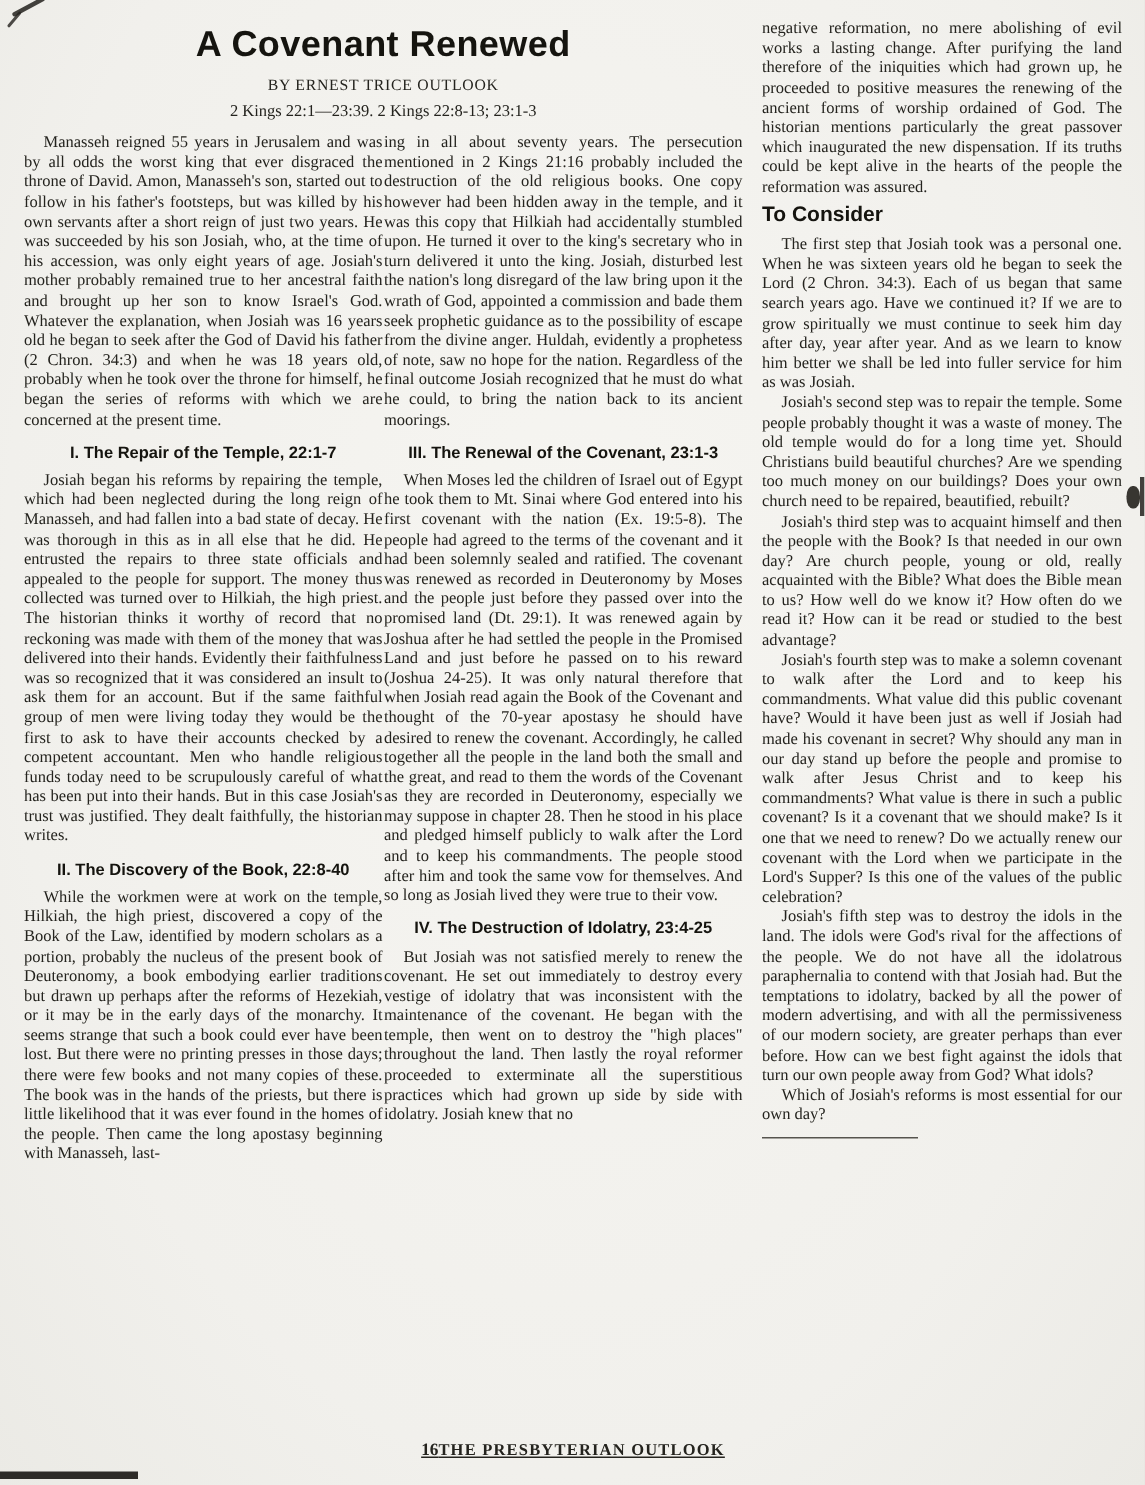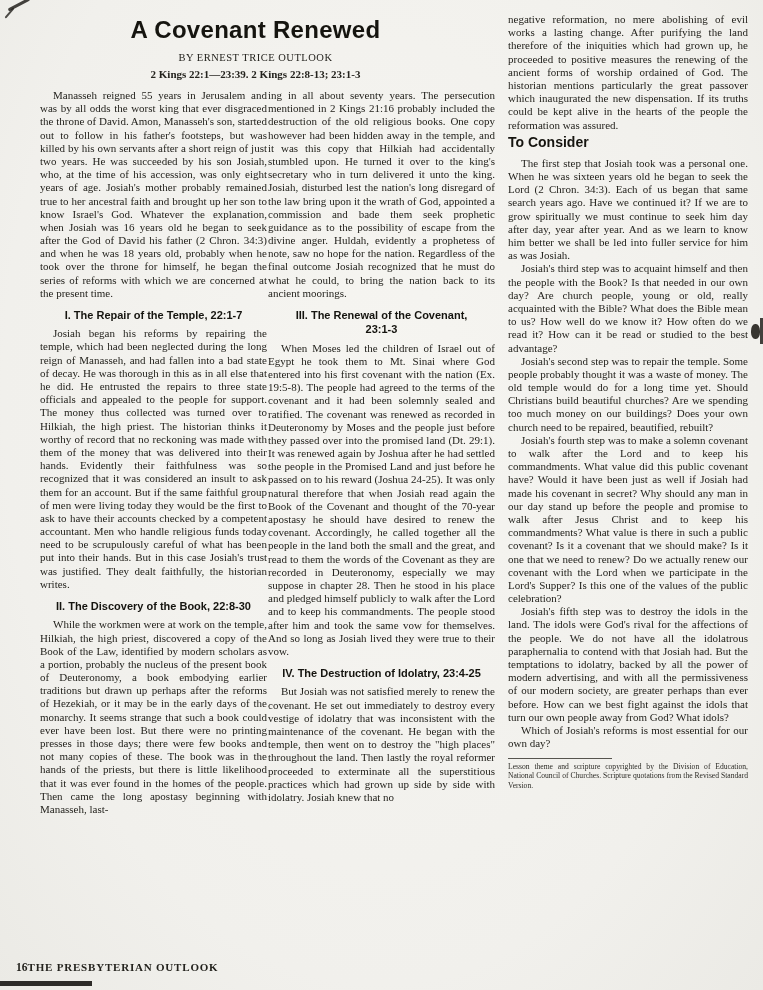--- a/index.html
+++ b/index.html
@@ -39,24 +39,24 @@
     font-size: 10.5px;
     letter-spacing: 0.5px;
     margin-bottom: 5px;
   }
   .masthead .lesson {
     font-size: 11.5px;
     margin-bottom: 5px;
   }
   .masthead .scripture {
     font-size: 11px;
-    font-weight: 700;
+    font-weight: 400;
   }
 
-  .two-cols { display: flex; gap: 1px; margin-left: 24px; }
+  .two-cols { display: flex; gap: 1px; }
   .two-cols .col { flex: 1; min-width: 0; }
 
   p.body {
     font-size: 11px;
     line-height: 1.2;
     text-align: justify;
     text-indent: 13px;
     color: #24231e;
   }
   p.body.no-indent { text-indent: 0; }
@@ -84,22 +84,23 @@
     text-align: justify;
     color: #2c2b26;
   }
 
   .page-footer {
     position: absolute;
     left: 16px;
     right: 15px;
     bottom: 17px;
     display: flex;
-    justify-content: flex-start;
+    justify-content: center;
     align-items: baseline;
+    text-decoration: underline;
   }
   .page-footer .page-num { font-weight: 700; font-size: 11.5px; }
   .page-footer .journal { font-weight: 700; font-size: 11px; letter-spacing: 0.8px; }
 
   .artifact { position: absolute; background: #23211d; pointer-events: none; }
   .art-tl1 { left: 7px; top: 3px; width: 24px; height: 3px; transform: rotate(-28deg); border-radius: 2px; opacity: .85; }
   .art-tl2 { left: 3px; top: 12px; width: 13px; height: 2px; transform: rotate(-50deg); border-radius: 2px; opacity: .8; }
   .art-right { left: 751px; top: 324px; width: 9px; height: 15px; border-radius: 45% 45% 45% 45%; opacity: .9; }
   .art-bottom { left: 0; top: 981px; width: 92px; height: 5px; opacity: .95; }
   .art-edge { left: 760px; top: 318px; width: 3px; height: 26px; opacity: .85; }
@@ -118,48 +119,47 @@
         <div class="byline">BY ERNEST TRICE OUTLOOK</div>
         <div class="scripture">2 Kings 22:1—23:39. 2 Kings 22:8-13; 23:1-3</div>
       </div>
 
       <div class="two-cols">
 
         <div class="col">
           <p class="body">Manasseh reigned 55 years in Jerusalem and was by all odds the worst king that ever disgraced the throne of David. Amon, Manasseh's son, started out to follow in his father's footsteps, but was killed by his own servants after a short reign of just two years. He was succeeded by his son Josiah, who, at the time of his accession, was only eight years of age. Josiah's mother probably remained true to her ancestral faith and brought up her son to know Israel's God. Whatever the explanation, when Josiah was 16 years old he began to seek after the God of David his father (2 Chron. 34:3) and when he was 18 years old, probably when he took over the throne for himself, he began the series of reforms with which we are concerned at the present time.</p>
           <h2 class="section">I. The Repair of the Temple, 22:1-7</h2>
           <p class="body">Josiah began his reforms by repairing the temple, which had been neglected during the long reign of Manasseh, and had fallen into a bad state of decay. He was thorough in this as in all else that he did. He entrusted the repairs to three state officials and appealed to the people for support. The money thus collected was turned over to Hilkiah, the high priest. The historian thinks it worthy of record that no reckoning was made with them of the money that was delivered into their hands. Evidently their faithfulness was so recognized that it was considered an insult to ask them for an account. But if the same faithful group of men were living today they would be the first to ask to have their accounts checked by a competent accountant. Men who handle religious funds today need to be scrupulously careful of what has been put into their hands. But in this case Josiah's trust was justified. They dealt faithfully, the historian writes.</p>
-          <h2 class="section">II. The Discovery of the Book, 22:8-30</h2>
+          <h2 class="section">II. The Discovery of the Book, 22:8-40</h2>
           <p class="body">While the workmen were at work on the temple, Hilkiah, the high priest, discovered a copy of the Book of the Law, identified by modern scholars as a portion, probably the nucleus of the present book of Deuteronomy, a book embodying earlier traditions but drawn up perhaps after the reforms of Hezekiah, or it may be in the early days of the monarchy. It seems strange that such a book could ever have been lost. But there were no printing presses in those days; there were few books and not many copies of these. The book was in the hands of the priests, but there is little likelihood that it was ever found in the homes of the people. Then came the long apostasy beginning with Manasseh, last-</p>
         </div>
 
         <div class="col">
           <p class="body no-indent">ing in all about seventy years. The persecution mentioned in 2 Kings 21:16 probably included the destruction of the old religious books. One copy however had been hidden away in the temple, and it was this copy that Hilkiah had accidentally stumbled upon. He turned it over to the king's secretary who in turn delivered it unto the king. Josiah, disturbed lest the nation's long disregard of the law bring upon it the wrath of God, appointed a commission and bade them seek prophetic guidance as to the possibility of escape from the divine anger. Huldah, evidently a prophetess of note, saw no hope for the nation. Regardless of the final outcome Josiah recognized that he must do what he could, to bring the nation back to its ancient moorings.</p>
           <h2 class="section">III. The Renewal of the Covenant, 23:1-3</h2>
           <p class="body">When Moses led the children of Israel out of Egypt he took them to Mt. Sinai where God entered into his first covenant with the nation (Ex. 19:5-8). The people had agreed to the terms of the covenant and it had been solemnly sealed and ratified. The covenant was renewed as recorded in Deuteronomy by Moses and the people just before they passed over into the promised land (Dt. 29:1). It was renewed again by Joshua after he had settled the people in the Promised Land and just before he passed on to his reward (Joshua 24-25). It was only natural therefore that when Josiah read again the Book of the Covenant and thought of the 70-year apostasy he should have desired to renew the covenant. Accordingly, he called together all the people in the land both the small and the great, and read to them the words of the Covenant as they are recorded in Deuteronomy, especially we may suppose in chapter 28. Then he stood in his place and pledged himself publicly to walk after the Lord and to keep his commandments. The people stood after him and took the same vow for themselves. And so long as Josiah lived they were true to their vow.</p>
           <h2 class="section">IV. The Destruction of Idolatry, 23:4-25</h2>
           <p class="body">But Josiah was not satisfied merely to renew the covenant. He set out immediately to destroy every vestige of idolatry that was inconsistent with the maintenance of the covenant. He began with the temple, then went on to destroy the "high places" throughout the land. Then lastly the royal reformer proceeded to exterminate all the superstitious practices which had grown up side by side with idolatry. Josiah knew that no</p>
         </div>
 
       </div>
     </div>
 
     <div class="col3">
       <p class="body no-indent">negative reformation, no mere abolishing of evil works a lasting change. After purifying the land therefore of the iniquities which had grown up, he proceeded to positive measures the renewing of the ancient forms of worship ordained of God. The historian mentions particularly the great passover which inaugurated the new dispensation. If its truths could be kept alive in the hearts of the people the reformation was assured.</p>
       <h2 class="section left-head">To Consider</h2>
       <p class="body">The first step that Josiah took was a personal one. When he was sixteen years old he began to seek the Lord (2 Chron. 34:3). Each of us began that same search years ago. Have we continued it? If we are to grow spiritually we must continue to seek him day after day, year after year. And as we learn to know him better we shall be led into fuller service for him as was Josiah.</p>
+      <p class="body">Josiah's second step was to repair the temple. Some people probably thought it was a waste of money. The old temple would do for a long time yet. Should Christians build beautiful churches? Are we spending too much money on our buildings? Does your own church need to be repaired, beautified, rebuilt?</p>
       <p class="body">Josiah's third step was to acquaint himself and then the people with the Book? Is that needed in our own day? Are church people, young or old, really acquainted with the Bible? What does the Bible mean to us? How well do we know it? How often do we read it? How can it be read or studied to the best advantage?</p>
-      <p class="body">Josiah's second step was to repair the temple. Some people probably thought it was a waste of money. The old temple would do for a long time yet. Should Christians build beautiful churches? Are we spending too much money on our buildings? Does your own church need to be repaired, beautified, rebuilt?</p>
       <p class="body">Josiah's fourth step was to make a solemn covenant to walk after the Lord and to keep his commandments. What value did this public covenant have? Would it have been just as well if Josiah had made his covenant in secret? Why should any man in our day stand up before the people and promise to walk after Jesus Christ and to keep his commandments? What value is there in such a public covenant? Is it a covenant that we should make? Is it one that we need to renew? Do we actually renew our covenant with the Lord when we participate in the Lord's Supper? Is this one of the values of the public celebration?</p>
       <p class="body">Josiah's fifth step was to destroy the idols in the land. The idols were God's rival for the affections of the people. We do not have all the idolatrous paraphernalia to contend with that Josiah had. But the temptations to idolatry, backed by all the power of modern advertising, and with all the permissiveness of our modern society, are greater perhaps than ever before. How can we best fight against the idols that turn our own people away from God? What idols?</p>
       <p class="body">Which of Josiah's reforms is most essential for our own day?</p>
 
       <div class="notice">
         <div class="notice-rule"></div>
-        <p>Lesson theme and scripture copyrighted by the Division of Education, National Council of Churches. Scripture quotations from the Revised Standard Version.</p>
       </div>
     </div>
 
   </div>
 
   <div class="page-footer">
     <span class="page-num">16</span>
     <span class="journal">THE PRESBYTERIAN OUTLOOK</span>
   </div>
 

